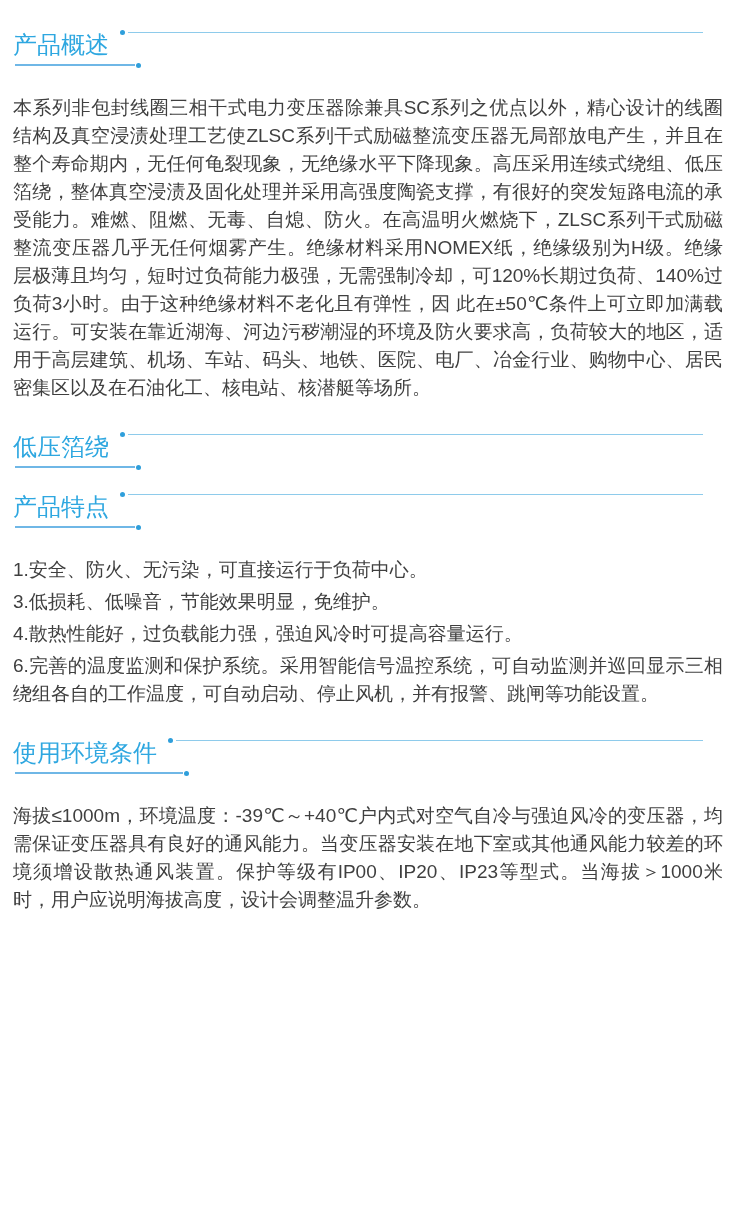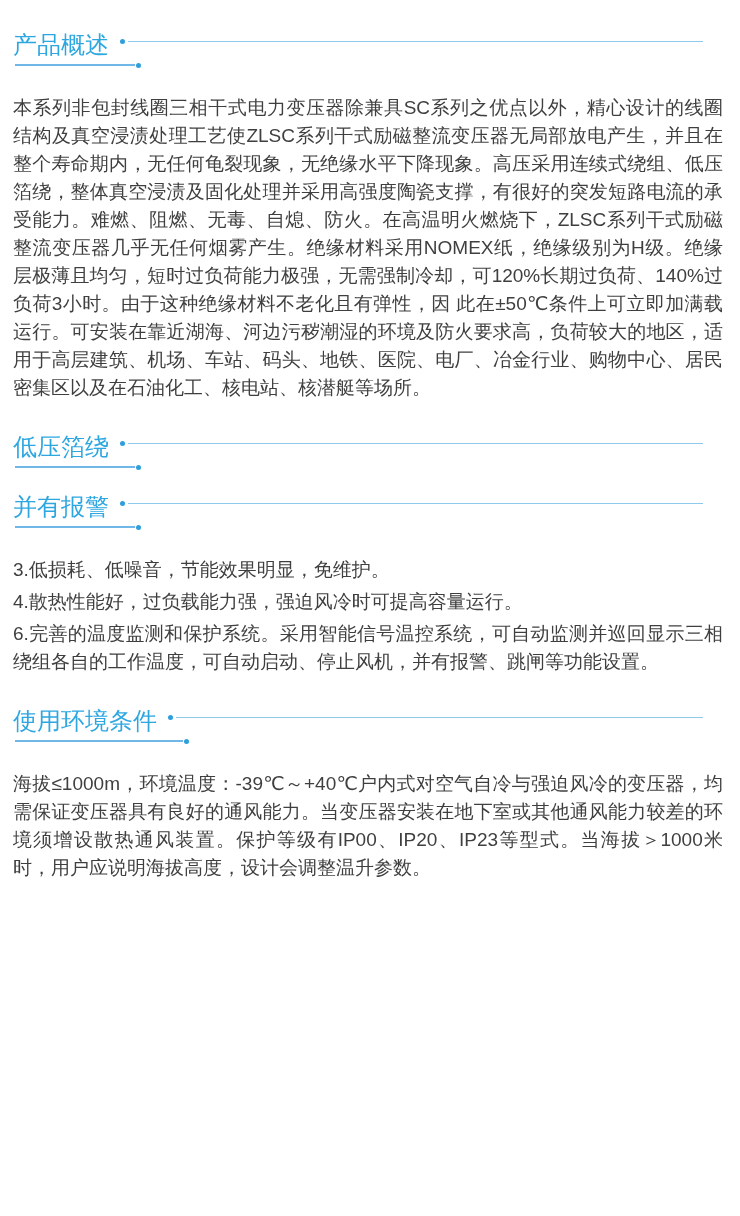--- a/index.html
+++ b/index.html
@@ -18,21 +18,21 @@
   }
   .page{
     width:740px;
     min-height:1216px;
     background:var(--page-bg);
     padding:30px 17px 60px 13px;
   }
   .sec{margin-bottom:30px;}
   .heading-row{
     display:flex;
-    align-items:center;
+    align-items:flex-start;
     margin-bottom:20px;
   }
   .heading-left{
     position:relative;
     flex:0 0 auto;
   }
   .heading-title{
     margin:0;
     font-size:24px;
     font-weight:400;
@@ -128,32 +128,33 @@
       <div class="heading-right">
         <i class="startdot"></i>
         <i class="thinline"></i>
       </div>
     </div>
   </section>
 
   <section class="sec">
     <div class="heading-row">
       <div class="heading-left">
-        <h2 class="heading-title">并有报警</h2>
+        <h2 class="heading-title">产品特点</h2>
         <div class="underline">
           <i class="bar"></i>
           <i class="enddot"></i>
         </div>
       </div>
       <div class="heading-right">
         <i class="startdot"></i>
         <i class="thinline"></i>
       </div>
     </div>
     <div class="section-body">
+      <p>1.安全、防火、无污染，可直接运行于负荷中心。</p>
       <p>3.低损耗、低噪音，节能效果明显，免维护。</p>
       <p>4.散热性能好，过负载能力强，强迫风冷时可提高容量运行。</p>
       <p>6.完善的温度监测和保护系统。采用智能信号温控系统，可自动监测并巡回显示三相绕组各自的工作温度，可自动启动、停止风机，并有报警、跳闸等功能设置。</p>
     </div>
   </section>
 
   <section class="sec">
     <div class="heading-row">
       <div class="heading-left">
         <h2 class="heading-title">使用环境条件</h2>

